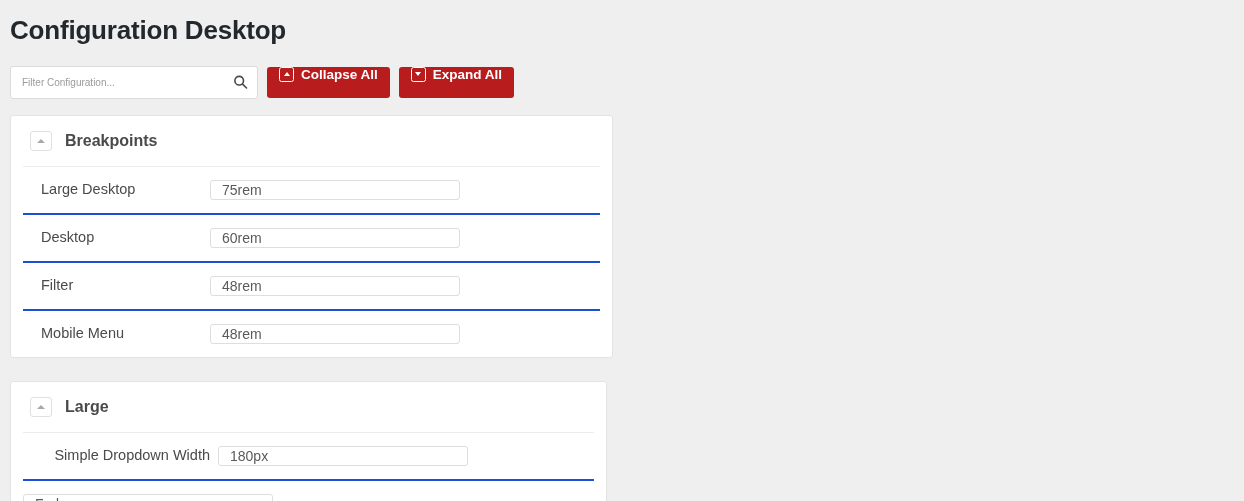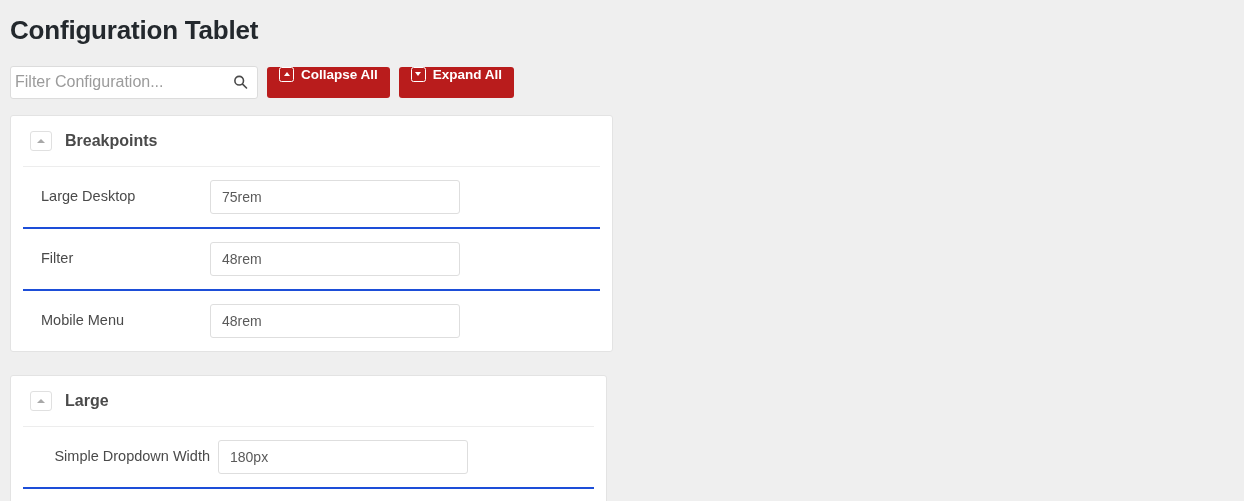--- a/index.html
+++ b/index.html
@@ -43,24 +43,24 @@
     box-sizing: border-box;
     display: flex;
     align-items: center;
   }
   .search-input {
     border: 0;
     outline: 0;
     background: transparent;
     width: 100%;
     height: 100%;
-    padding: 0 30px 0 4px;
+    padding: 0 30px 0 11px;
     box-sizing: border-box;
     font-family: "Liberation Sans", sans-serif;
-    font-size: 16px;
+    font-size: 10px;
     color: #555;
   }
   .search-input::placeholder { color: #9b9b9b; }
   .search-icon {
     position: absolute;
     right: 9px;
     top: 50%;
     transform: translateY(-50%);
     width: 15px;
     height: 15px;
@@ -183,21 +183,21 @@
   }
   .col-left  .row-label { width: 187px; }
   .col-right .row-label {
     width: 195px;
     text-align: right;
     padding-left: 0;
     padding-right: 8px;
   }
 
   .field {
-    height: 34px;
+    height: 20px;
     border: 1px solid #dedede;
     border-radius: 3px;
     background: #fff;
     font-family: "Liberation Sans", sans-serif;
     font-size: 14px;
     color: #5a5a5a;
     padding: 0 11px;
     box-sizing: border-box;
     outline: 0;
   }
@@ -217,21 +217,21 @@
     margin-top: -3px;
     width: 9px;
     height: 9px;
     pointer-events: none;
     color: #6f6f6f;
   }
 </style>
 </head>
 <body>
 
-<h1 class="page-title">Configuration Tablet</h1>
+<h1 class="page-title">Configuration Desktop</h1>
 
 <div class="toolbar">
 
   <div class="search-wrap">
     <input class="search-input" type="text" value="" placeholder="Filter Configuration..." style="">
     <span class="search-icon">
       <svg width="15" height="15" viewBox="0 0 16 16" fill="none" stroke="currentColor" stroke-width="1.7">
         <circle cx="6.6" cy="6.6" r="4.6"></circle>
         <line x1="10.2" y1="10.2" x2="14.4" y2="14.4" stroke-linecap="round"></line>
       </svg>
@@ -263,20 +263,24 @@
       </button>
       <span class="card-title">Breakpoints</span>
     </div>
     <div class="divider"></div>
 
     <div class="row">
       <span class="row-label">Large Desktop</span>
       <input class="field" type="text" value="75rem" style="">
     </div>
 
+    <div class="row">
+      <span class="row-label">Desktop</span>
+      <input class="field" type="text" value="60rem" style="">
+    </div>
 
     <div class="row">
       <span class="row-label">Filter</span>
       <input class="field" type="text" value="48rem" style="">
     </div>
 
 
     <div class="row">
       <span class="row-label">Mobile Menu</span>
       <input class="field" type="text" value="48rem" style="">

